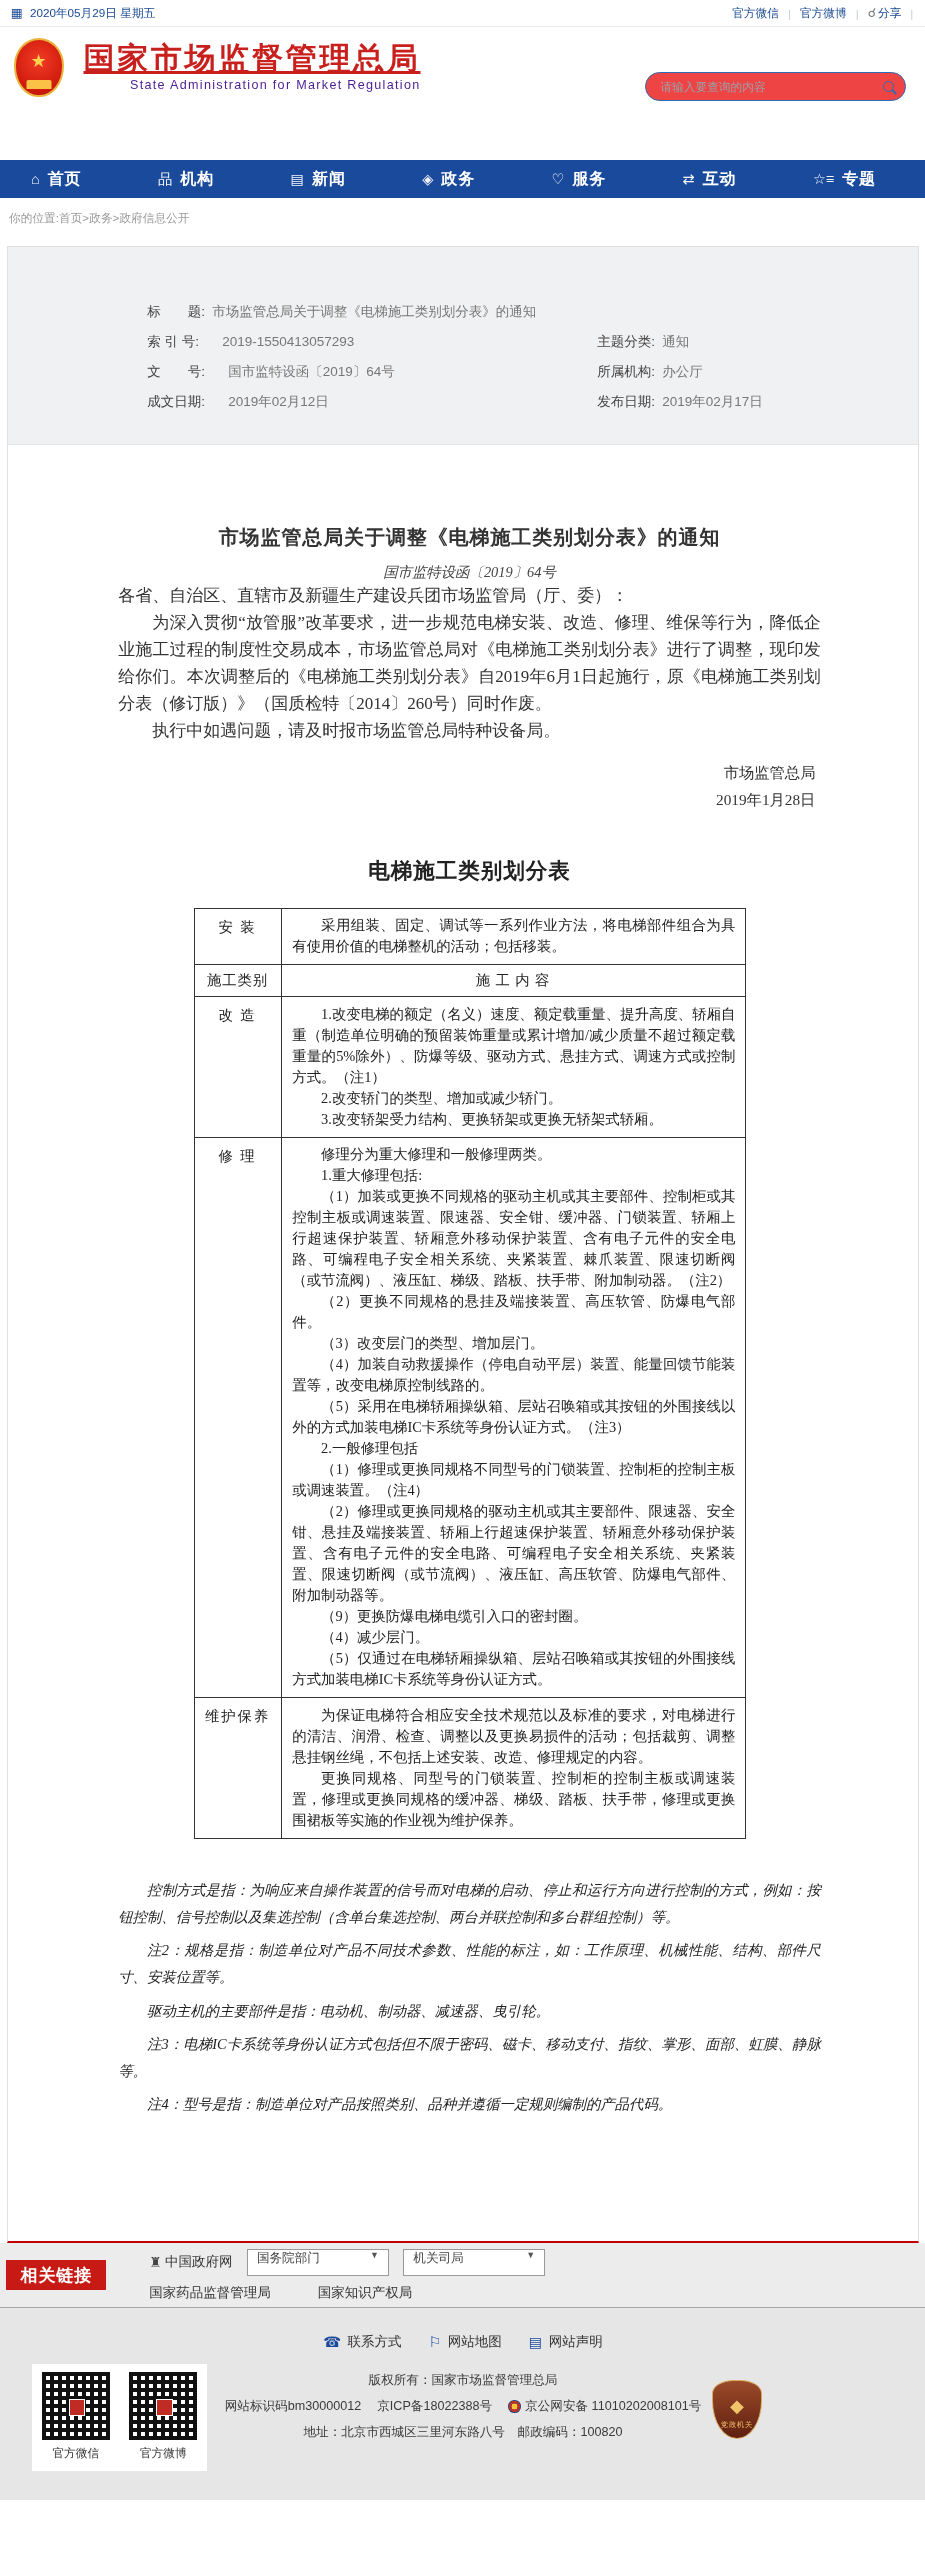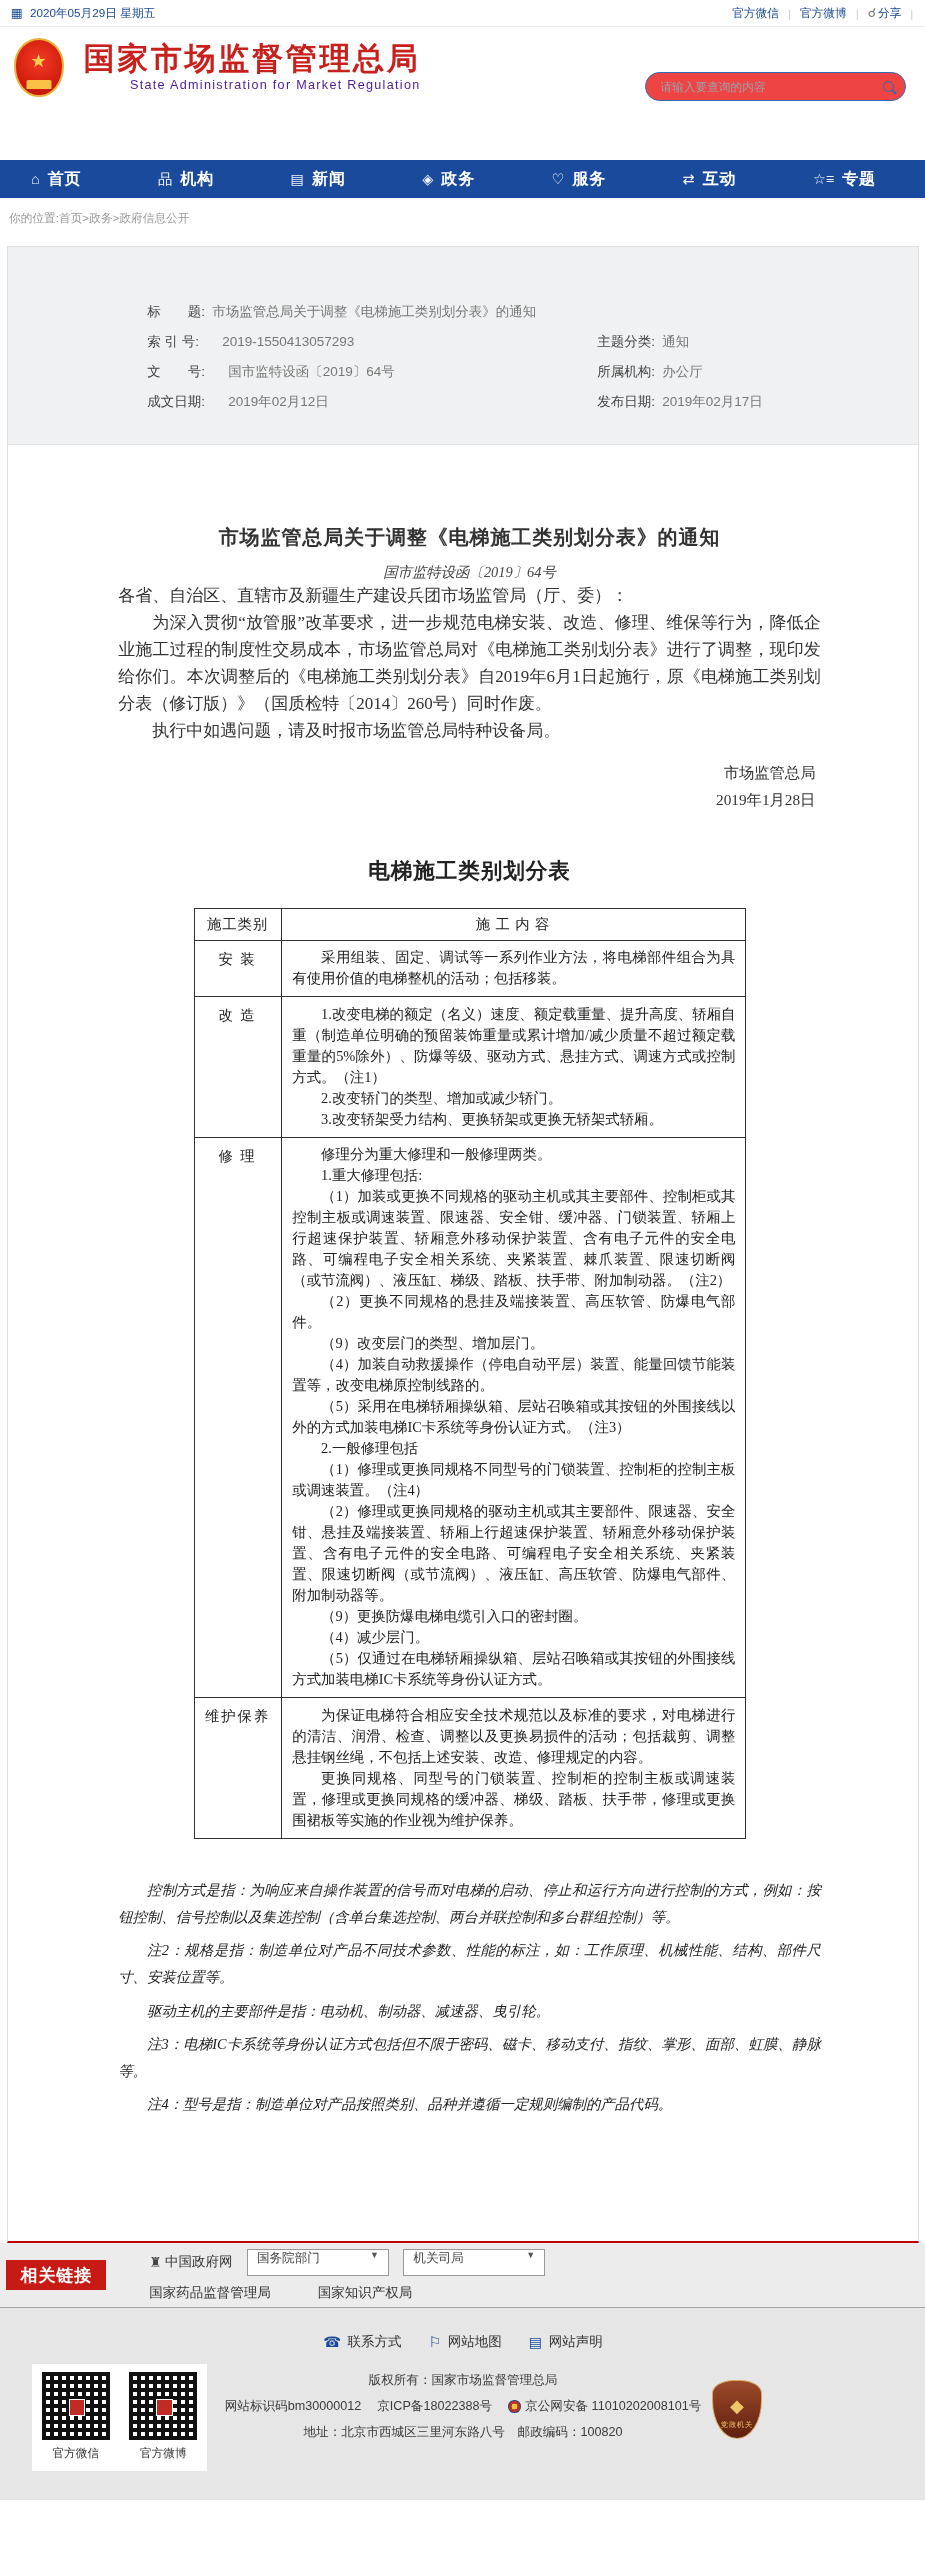--- a/index.html
+++ b/index.html
@@ -19,21 +19,21 @@
 
   
   .header { height:133px; position:relative; background:#fff; }
   .brand { position:absolute; left:13.5px; top:10.8px; display:flex; align-items:center; gap:20px; }
   .emblem { width:50px; height:59px; border-radius:50% 50% 48% 48% / 46% 46% 52% 52%;
             background:radial-gradient(circle at 50% 38%, #f23c28 0%, #d31d0d 62%, #b81105 100%);
             border:2.7px solid #e9b33c; position:relative; display:flex; align-items:center; justify-content:center; }
   .emblem .star { color:#ffd34d; font-size:18px; margin-top:-12.6px; }
   .emblem .gate { position:absolute; bottom:6.3px; left:50%; transform:translateX(-50%);
                   width:25px; height:9px; background:#ffd34d; border-radius:1.8px 1.8px 0 0; opacity:.9; }
-  .brand-text .cn { color:#c8201d; font-size:31px; font-weight:bold; letter-spacing:2.7px; line-height:1.1; }
+  .brand-text .cn { color:#c8201d; font-size:31px; font-weight:bold; letter-spacing:2.7px; line-height:1.1;text-decoration:underline; }
   .brand-text .en { color:#4c1d95; font-size:12.6px; letter-spacing:1.3px; margin-top:2px;text-align:right; }
   .search { position:absolute; right:20px; top:45px; width:261px; height:29px;
             border:0.9px solid #2e6cb5; border-radius:15.3px; background:#ef4444;
             display:flex; align-items:center; padding:0 10.8px 0 14.4px; }
   .search input { border:none; outline:none; flex:1; font-size:11.7px; color:#333; background:transparent; }
   .search input::placeholder { color:#9aa1ab; }
   .mag { width:11.7px; height:11.7px; border:1.8px solid #2e6cb5; border-radius:50%; position:relative; cursor:pointer; }
   .mag::after { content:""; position:absolute; width:6.3px; height:1.8px; background:#2e6cb5;
                 transform:rotate(45deg); right:-4.5px; bottom:-1.8px; }
 
@@ -249,45 +249,45 @@
       <div class="sign">
         <div>市场监管总局</div>
         <div>2019年1月28日</div>
       </div>
 
       <div class="tbl-title">电梯施工类别划分表</div>
 
       <table class="cls">
         <tbody>
             <tr>
-          <th>施工类别</th>
-          <th>施 工 内 容</th>
-        </tr>
-        <tr>
           <td class="rlabel">安 装</td>
           <td class="rcontent">
                 <p>采用组装、固定、调试等一系列作业方法，将电梯部件组合为具有使用价值的电梯整机的活动；包括移装。</p>
               </td>
+        </tr>
+        <tr>
+          <th>施工类别</th>
+          <th>施 工 内 容</th>
         </tr>
         <tr>
           <td class="rlabel">改 造</td>
           <td class="rcontent">
                 <p>1.改变电梯的额定（名义）速度、额定载重量、提升高度、轿厢自重（制造单位明确的预留装饰重量或累计增加/减少质量不超过额定载重量的5%除外）、防爆等级、驱动方式、悬挂方式、调速方式或控制方式。（注1）</p>
                 <p>2.改变轿门的类型、增加或减少轿门。</p>
                 <p>3.改变轿架受力结构、更换轿架或更换无轿架式轿厢。</p>
               </td>
         </tr>
         <tr>
           <td class="rlabel">修 理</td>
           <td class="rcontent">
                 <p>修理分为重大修理和一般修理两类。</p>
                 <p>1.重大修理包括:</p>
                 <p>（1）加装或更换不同规格的驱动主机或其主要部件、控制柜或其控制主板或调速装置、限速器、安全钳、缓冲器、门锁装置、轿厢上行超速保护装置、轿厢意外移动保护装置、含有电子元件的安全电路、可编程电子安全相关系统、夹紧装置、棘爪装置、限速切断阀（或节流阀）、液压缸、梯级、踏板、扶手带、附加制动器。（注2）</p>
                 <p>（2）更换不同规格的悬挂及端接装置、高压软管、防爆电气部件。</p>
-                <p>（9）改变层门的类型、增加层门。</p>
+                <p>（3）改变层门的类型、增加层门。</p>
                 <p>（4）加装自动救援操作（停电自动平层）装置、能量回馈节能装置等，改变电梯原控制线路的。</p>
                 <p>（5）采用在电梯轿厢操纵箱、层站召唤箱或其按钮的外围接线以外的方式加装电梯IC卡系统等身份认证方式。（注3）</p>
                 <p>2.一般修理包括</p>
                 <p>（1）修理或更换同规格不同型号的门锁装置、控制柜的控制主板或调速装置。（注4）</p>
                 <p>（2）修理或更换同规格的驱动主机或其主要部件、限速器、安全钳、悬挂及端接装置、轿厢上行超速保护装置、轿厢意外移动保护装置、含有电子元件的安全电路、可编程电子安全相关系统、夹紧装置、限速切断阀（或节流阀）、液压缸、高压软管、防爆电气部件、附加制动器等。</p>
                 <p>（9）更换防爆电梯电缆引入口的密封圈。</p>
                 <p>（4）减少层门。</p>
                 <p>（5）仅通过在电梯轿厢操纵箱、层站召唤箱或其按钮的外围接线方式加装电梯IC卡系统等身份认证方式。</p>
               </td>
         </tr>

